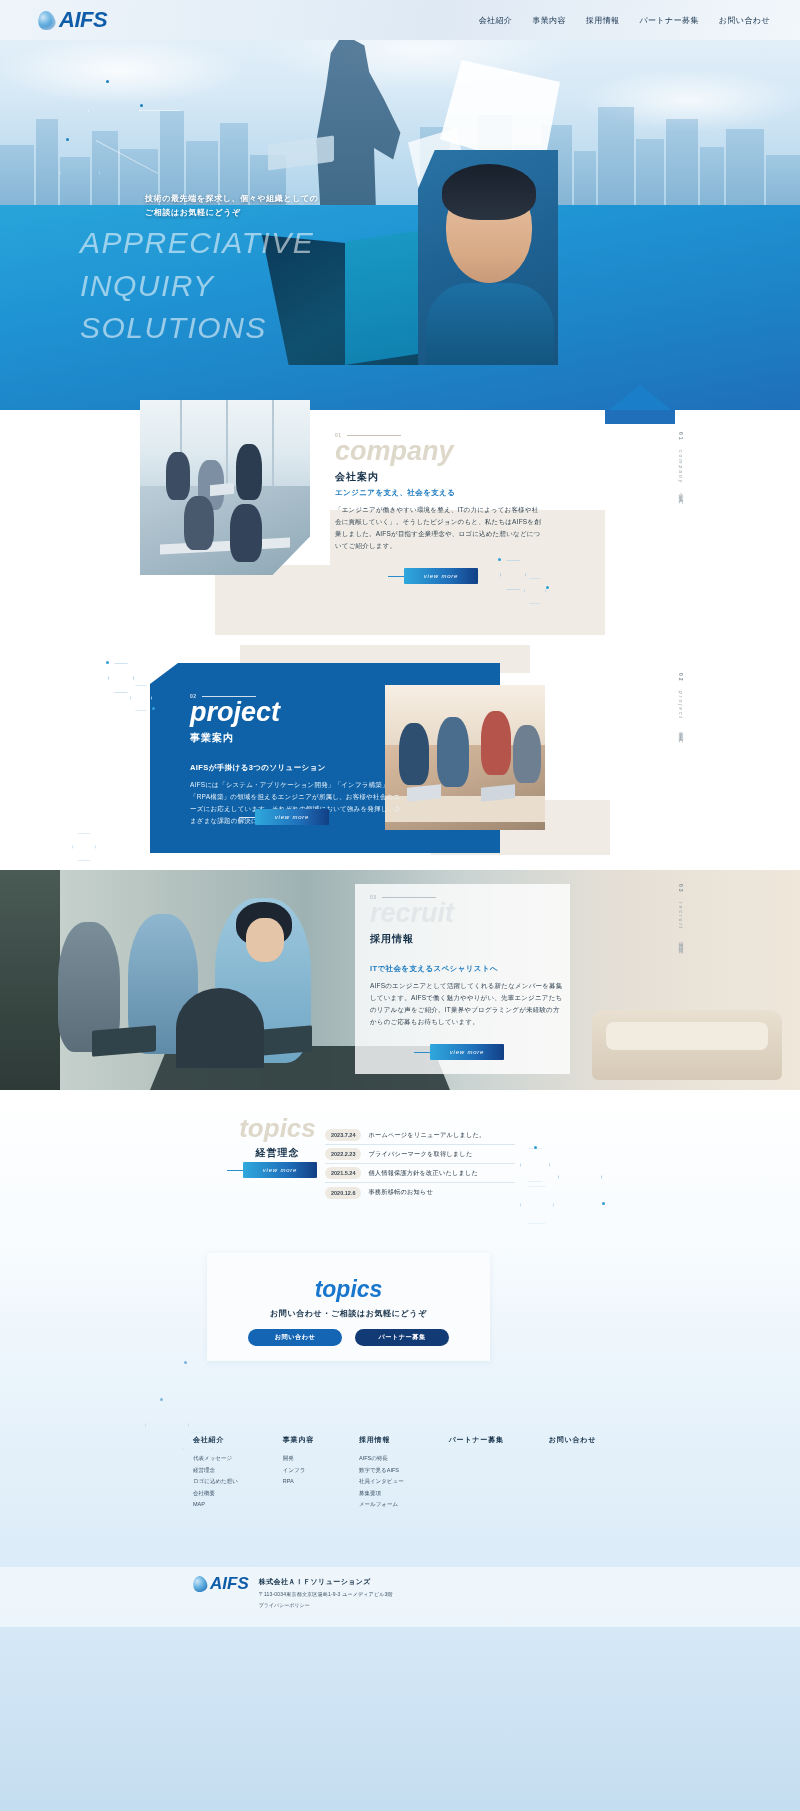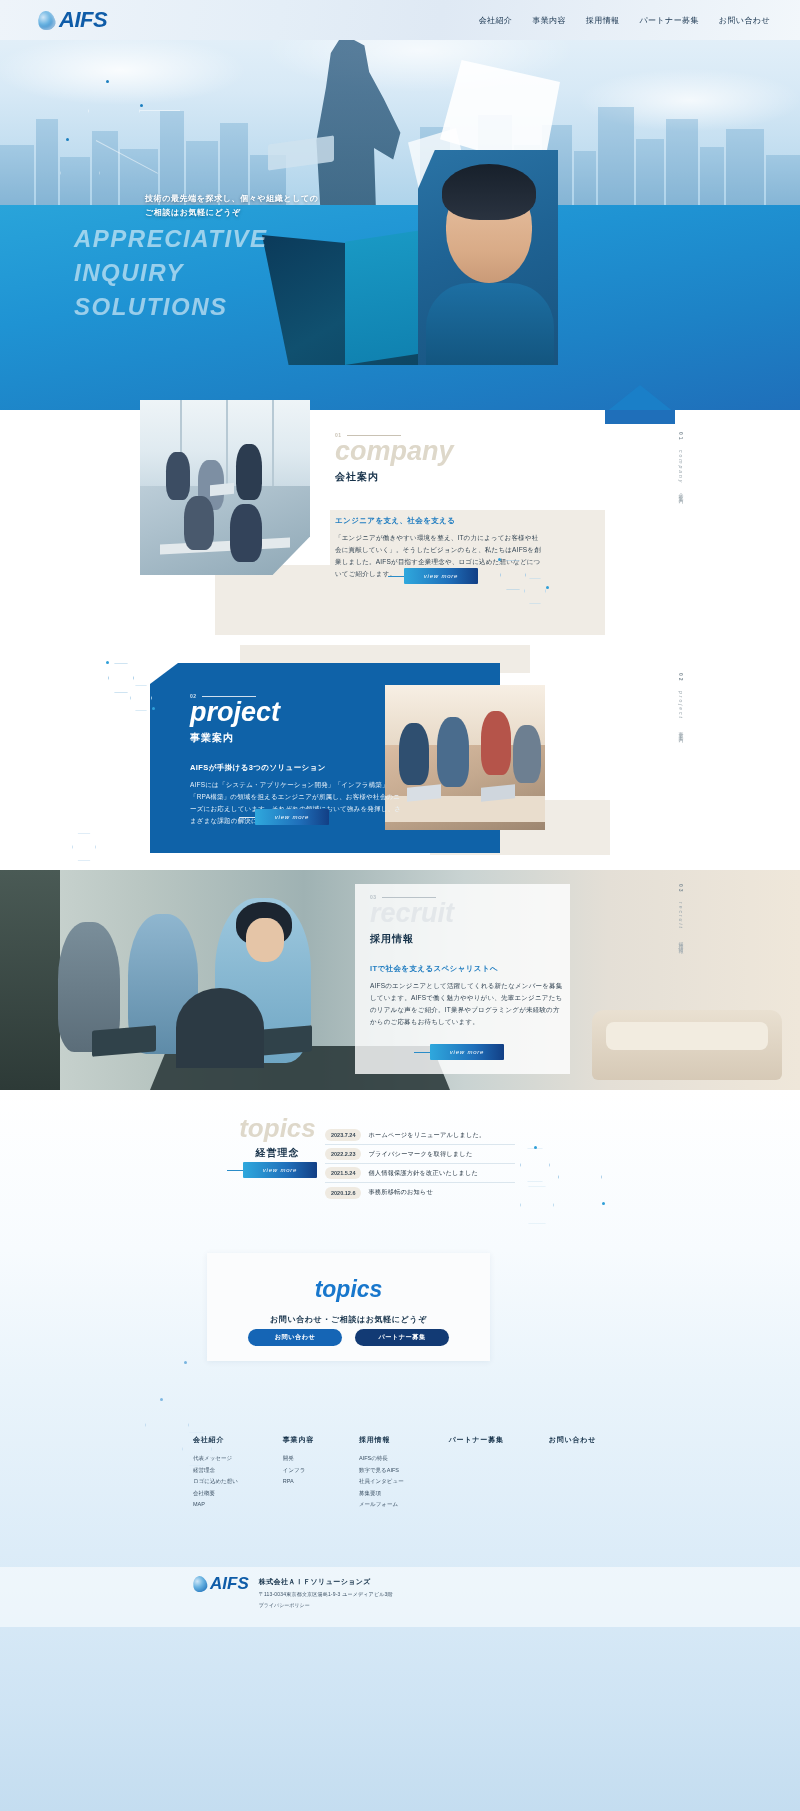--- a/index.html
+++ b/index.html
@@ -50,22 +50,22 @@
     background:linear-gradient(150deg,#0b3a5a 0%,#10506f 55%,#0d4360 100%);
     clip-path:polygon(0 0,100% 14%,100% 100%,14% 100%);}
   .hero-shape3{position:absolute;top:225px;left:345px;width:110px;height:140px;
     background:linear-gradient(170deg,#1a9bc6 0%,#0f7fae 100%);clip-path:polygon(0 12%,100% 0,100% 88%,0 100%);}
   .hero-poly-w{position:absolute;top:60px;left:440px;width:120px;height:110px;background:rgba(255,255,255,.9);
     clip-path:polygon(18% 0,100% 20%,86% 100%,0 72%);}
   .hero-poly-b{position:absolute;top:128px;left:408px;width:60px;height:66px;background:rgba(255,255,255,.75);
     clip-path:polygon(0 22%,80% 0,100% 78%,20% 100%);}
   .hero-tag{position:absolute;top:192px;left:145px;width:280px;color:#fff;font-size:8px;font-weight:700;line-height:1.7;
     letter-spacing:.6px;text-shadow:0 1px 3px rgba(0,40,70,.5);}
-  .hero-big{position:absolute;top:222px;left:74px;color:rgba(255,255,255,.55);font-size:24px;font-style:italic;
-    font-weight:700;line-height:1.42;letter-spacing:1.5px;}
+  .hero-big{position:absolute;top:222px;left:80px;color:rgba(255,255,255,.55);font-size:30px;font-style:italic;
+    font-weight:400;line-height:1.42;letter-spacing:1.5px;}
 
   
   .hex{position:absolute;border:1px solid rgba(255,255,255,.55);
     clip-path:polygon(25% 2%,75% 2%,100% 50%,75% 98%,25% 98%,0 50%);}
   .hexline{position:absolute;background:rgba(255,255,255,.5);height:1px;transform-origin:left center;}
   .dot{position:absolute;width:3px;height:3px;border-radius:50%;background:#2f9fd8;}
 
   
   .sec-num{font-size:5px;font-weight:700;letter-spacing:.5px;display:flex;align-items:center;gap:5px;}
   .sec-num .ln{display:block;width:54px;height:1px;}
@@ -91,21 +91,21 @@
   .cp-win{position:absolute;top:0;left:0;width:170px;height:86px;
     background:linear-gradient(180deg,#eef4f7 0%,#dfeaf0 60%,#cddce5 100%);}
   .cp-mull{position:absolute;top:0;width:2px;height:86px;background:#b7c9d4;}
   .cp-tbl{position:absolute;bottom:24px;left:20px;width:130px;height:10px;background:#e3e9ec;transform:skewY(-3deg);}
   .cp-p{position:absolute;border-radius:40% 40% 30% 30%;}
   .comp-txt{position:absolute;top:42px;left:335px;width:210px;}
   .comp-num{color:#c9c2b4;}
   .comp-num .ln{background:#c9c2b4;}
   .comp-en{color:#ded8ca;}
   .comp-ja{color:#17324a;}
-  .comp-lead{color:#1f7cc0;margin-top:32px;}
+  .comp-lead{color:#1f7cc0;margin-top:4px;}
   .comp-body{color:#2d3f4e;margin-top:6px;}
   .comp-btn{position:absolute;top:178px;left:404px;}
 
   
   .project{position:absolute;top:645px;left:0;width:800px;height:220px;}
   .prj-beige{position:absolute;top:0;left:240px;width:290px;height:28px;background:#f0ece5;}
   .prj-beige2{position:absolute;top:155px;left:430px;width:180px;height:55px;background:#f0ece5;}
   .prj-panel{position:absolute;top:18px;left:150px;width:350px;height:190px;background:#0f62a8;
     clip-path:polygon(8% 0,100% 0,100% 100%,0 100%,0 11%);}
   .prj-photo{position:absolute;top:40px;left:385px;width:160px;height:145px;overflow:hidden;
@@ -156,21 +156,21 @@
   .tp-list{position:absolute;top:36px;left:325px;width:190px;}
   .tp-row{display:flex;align-items:center;gap:7px;height:19px;border-bottom:1px solid #dbe6ee;}
   .tp-date{font-size:5.5px;font-weight:700;color:#3a4a57;background:#efeae1;border-radius:9px;padding:3px 6px;white-space:nowrap;}
   .tp-title{font-size:6.2px;color:#22323f;letter-spacing:.2px;white-space:nowrap;}
 
   
   .contact-wrap{position:absolute;top:1245px;left:0;width:800px;height:185px;}
   .contact{position:absolute;top:8px;left:207px;width:283px;height:108px;background:#fbfcfd;box-shadow:0 1px 6px rgba(20,60,100,.07);}
   .ct-en{position:absolute;top:25px;left:0;width:283px;text-align:center;font-size:23px;font-style:italic;font-weight:700;
     color:#1877cc;line-height:1;}
-  .ct-ja{position:absolute;top:61px;left:0;width:283px;text-align:center;font-size:8px;font-weight:700;color:#16324a;letter-spacing:.6px;}
+  .ct-ja{position:absolute;top:55px;left:0;width:283px;text-align:center;font-size:8px;font-weight:700;color:#16324a;letter-spacing:.6px;}
   .ct-btns{position:absolute;top:76px;left:0;width:283px;display:flex;justify-content:center;gap:13px;}
   .ct-btn{width:94px;height:17px;border-radius:9px;color:#fff;font-size:6.2px;font-weight:700;display:flex;
     align-items:center;justify-content:center;letter-spacing:.5px;}
   .ct-b1{background:#1565b5;}
   .ct-b2{background:#123a74;}
 
   
   .footer{position:absolute;top:1380px;left:0;width:800px;height:431px;
     background:linear-gradient(180deg,#eaf4fb 0%,#dcecf8 40%,#cfe4f4 75%,#c4ddf0 100%);overflow:hidden;}
   .f-cols{position:absolute;top:55px;left:193px;width:420px;display:flex;gap:45px;}

